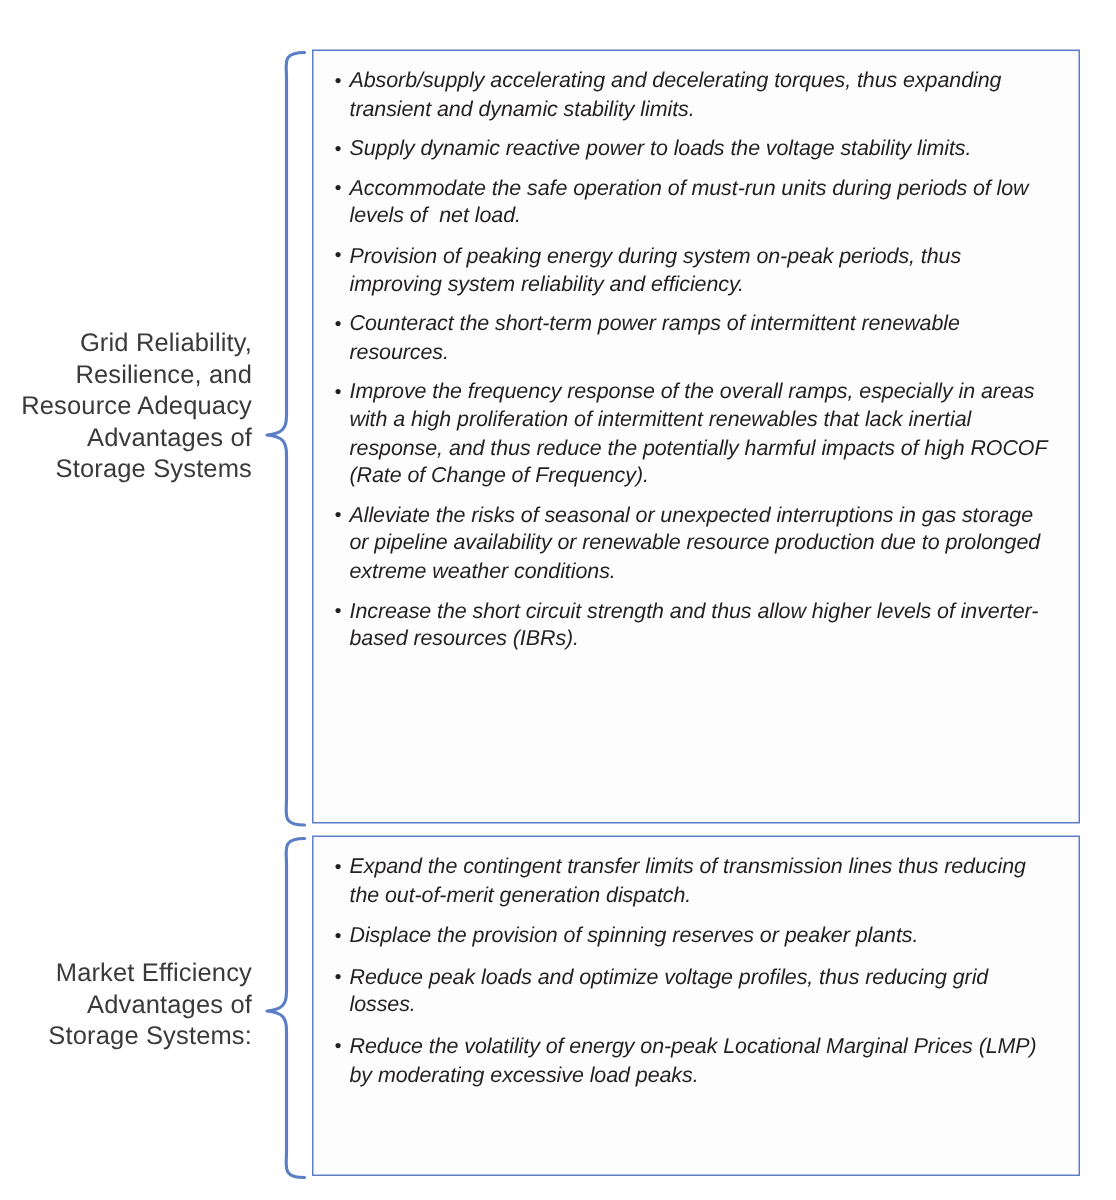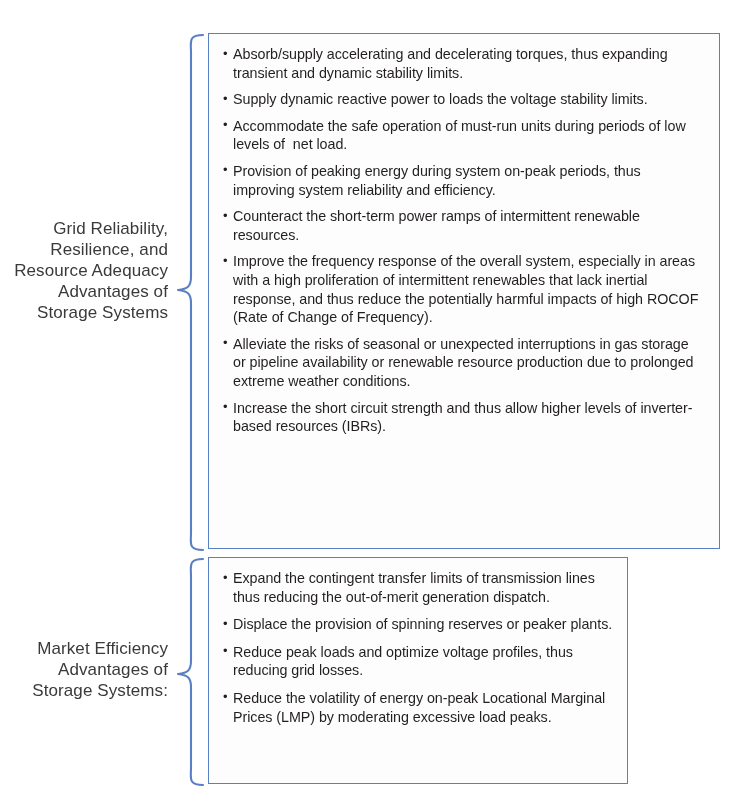--- a/index.html
+++ b/index.html
@@ -65,38 +65,39 @@
   }
   .box-1 {
     left: 208px;
     top: 33px;
     width: 512px;
     height: 516px;
   }
   .box-2 {
     left: 208px;
     top: 557px;
-    width: 420px;
+    width: 512px;
     height: 227px;
   }
 
   ul.bullets {
     list-style: none;
     margin: 0;
     padding: 0;
   }
   ul.bullets li {
     position: relative;
     padding-left: 10px;
     margin: 0 0 8px 0;
     font-size: 14.3px;
     line-height: 18.6px;
     color: #231f20;
     letter-spacing: -0.05px;
     white-space: pre-wrap;
+    font-style: italic;
   }
   ul.bullets li:last-child {
     margin-bottom: 0;
   }
   ul.bullets li::before {
     content: "\2022";
     position: absolute;
     left: 0;
     top: -0.5px;
     font-size: 13px;
@@ -141,21 +142,21 @@
 Advantages of
 Storage Systems:</div>
 
   <div class="box box-1">
     <ul class="bullets">
       <li>Absorb/supply accelerating and decelerating torques, thus expanding transient and dynamic stability limits.</li>
       <li>Supply dynamic reactive power to loads the voltage stability limits.</li>
       <li>Accommodate the safe operation of must-run units during periods of low levels of  net load.</li>
       <li>Provision of peaking energy during system on-peak periods, thus improving system reliability and efficiency.</li>
       <li>Counteract the short-term power ramps of intermittent renewable resources.</li>
-      <li>Improve the frequency response of the overall system, especially in areas with a high proliferation of intermittent renewables that lack inertial response, and thus reduce the potentially harmful impacts of high ROCOF (Rate of Change of Frequency).</li>
+      <li>Improve the frequency response of the overall ramps, especially in areas with a high proliferation of intermittent renewables that lack inertial response, and thus reduce the potentially harmful impacts of high ROCOF (Rate of Change of Frequency).</li>
       <li>Alleviate the risks of seasonal or unexpected interruptions in gas storage or pipeline availability or renewable resource production due to prolonged extreme weather conditions.</li>
       <li>Increase the short circuit strength and thus allow higher levels of inverter-based resources (IBRs).</li>
     </ul>
   </div>
 
   <div class="box box-2">
     <ul class="bullets">
       <li>Expand the contingent transfer limits of transmission lines thus reducing the out-of-merit generation dispatch.</li>
       <li>Displace the provision of spinning reserves or peaker plants.</li>
       <li>Reduce peak loads and optimize voltage profiles, thus reducing grid losses.</li>

